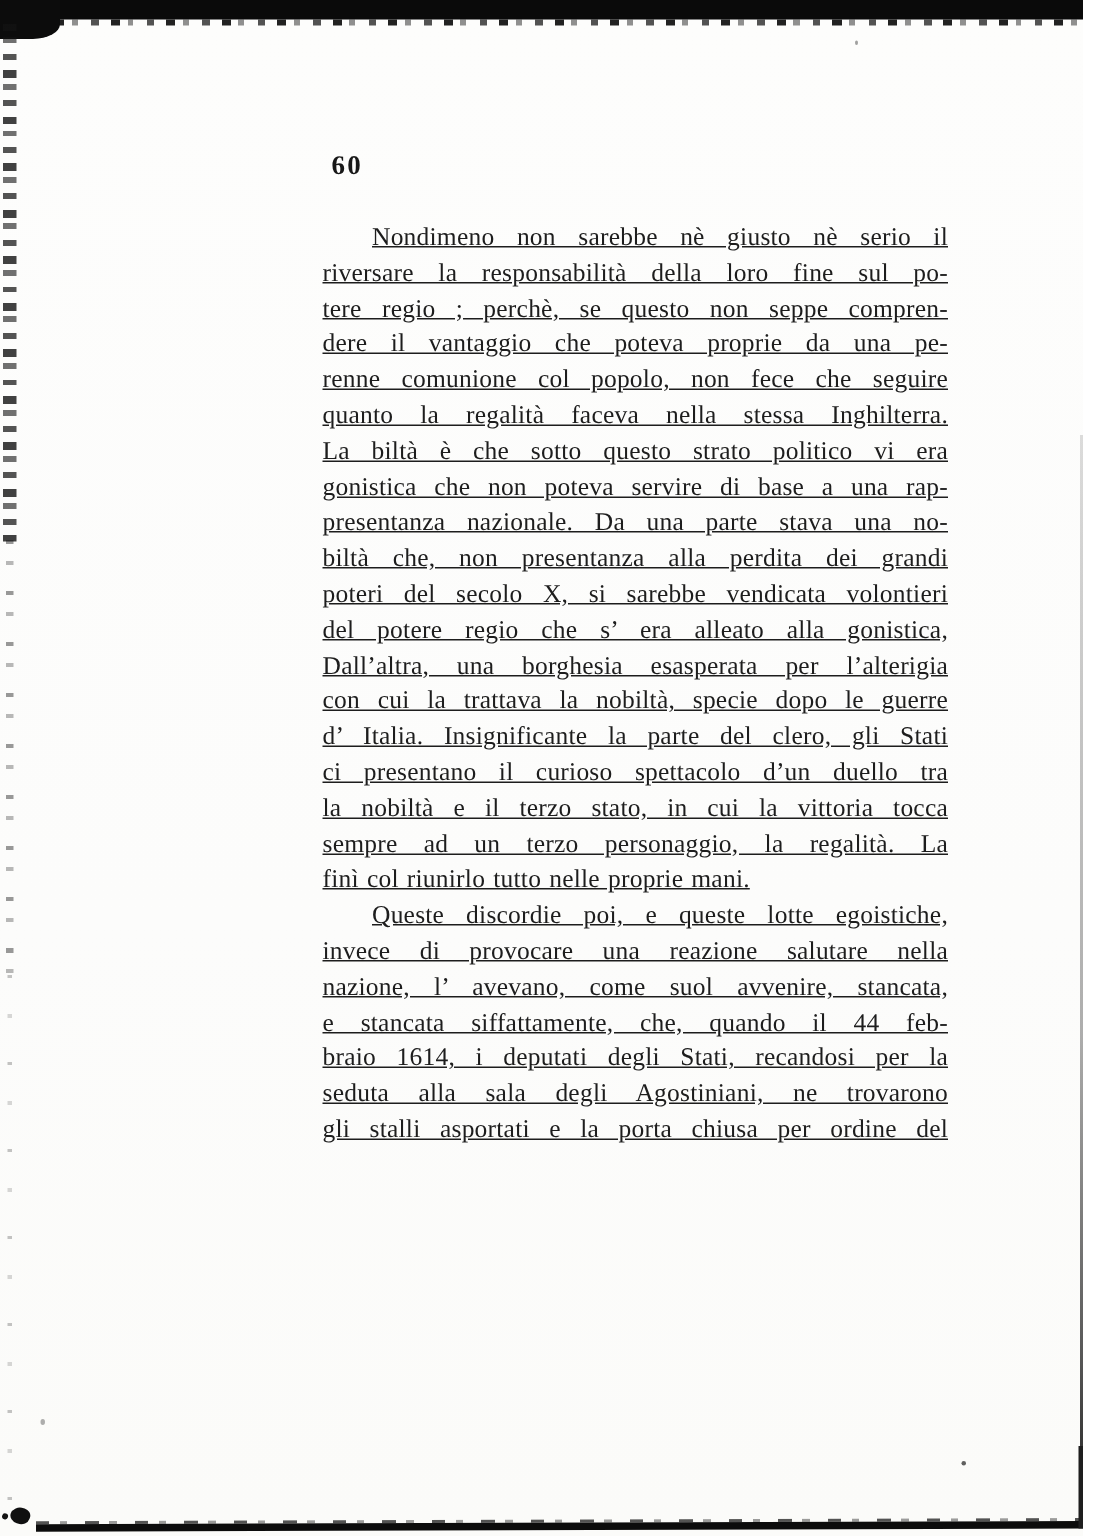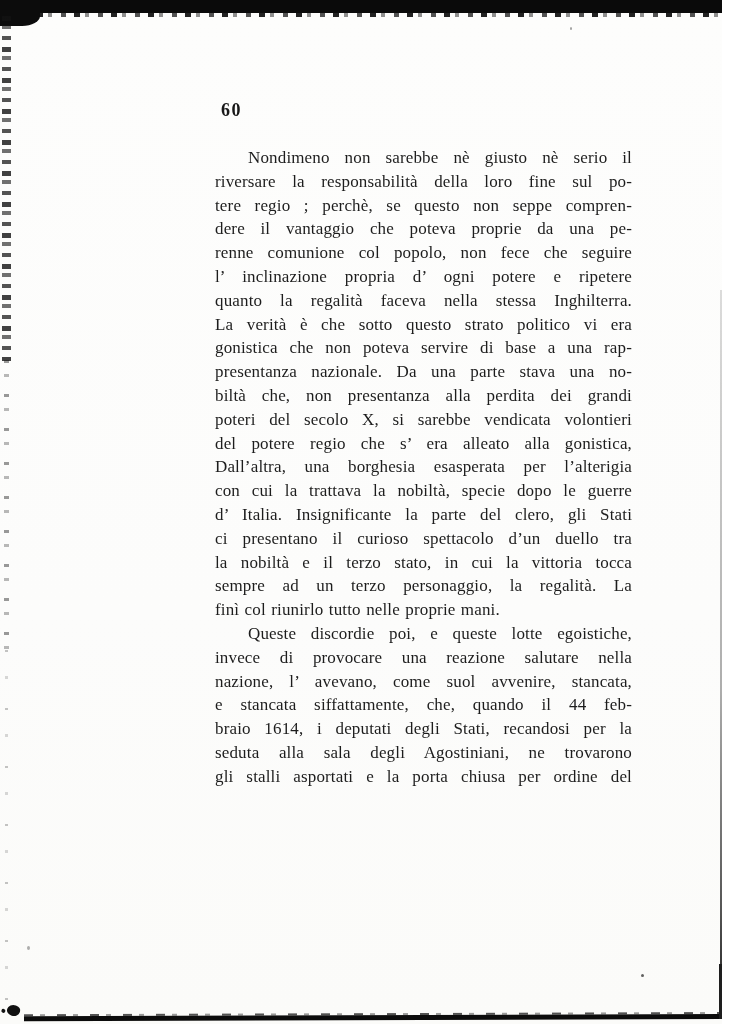--- a/index.html
+++ b/index.html
@@ -153,20 +153,21 @@
     word-spacing: 1px;
     color: #1d1d1d;
   }
   .line {
     height: 23.8px;
     line-height: 23.8px;
     text-align: justify;
     text-align-last: justify;
     white-space: nowrap;
     overflow: visible;
+    text-decoration: underline;
   }
   .line.indent { padding-left: 33px; }
   .line.flush  { text-align-last: left; }
 </style>
 </head>
 <body>
 
 <div class="page">
 
   <div class="scan-band-top"></div>
@@ -183,23 +184,22 @@
   <div class="speck speck-c"></div>
 
   <div class="page-number">60</div>
 
   <div class="text-block">
     <div class="line indent">Nondimeno non sarebbe nè giusto nè serio il</div>
     <div class="line">riversare la responsabilità della loro fine sul po-</div>
     <div class="line">tere regio ; perchè, se questo non seppe compren-</div>
     <div class="line">dere il vantaggio che poteva proprie da una pe-</div>
     <div class="line">renne comunione col popolo, non fece che seguire</div>
-    <div class="line">l’ inclinazione propria d’ ogni potere e ripetere</div>
     <div class="line">quanto la regalità faceva nella stessa Inghilterra.</div>
-    <div class="line">La verità è che sotto questo strato politico vi era</div>
+    <div class="line">La biltà è che sotto questo strato politico vi era</div>
     <div class="line">gonistica che non poteva servire di base a una rap-</div>
     <div class="line">presentanza nazionale. Da una parte stava una no-</div>
     <div class="line">biltà che, non presentanza alla perdita dei grandi</div>
     <div class="line">poteri del secolo X, si sarebbe vendicata volontieri</div>
     <div class="line">del potere regio che s’ era alleato alla gonistica,</div>
     <div class="line">Dall’altra, una borghesia esasperata per l’alterigia</div>
     <div class="line">con cui la trattava la nobiltà, specie dopo le guerre</div>
     <div class="line">d’ Italia. Insignificante la parte del clero, gli Stati</div>
     <div class="line">ci presentano il curioso spettacolo d’un duello tra</div>
     <div class="line">la nobiltà e il terzo stato, in cui la vittoria tocca</div>

